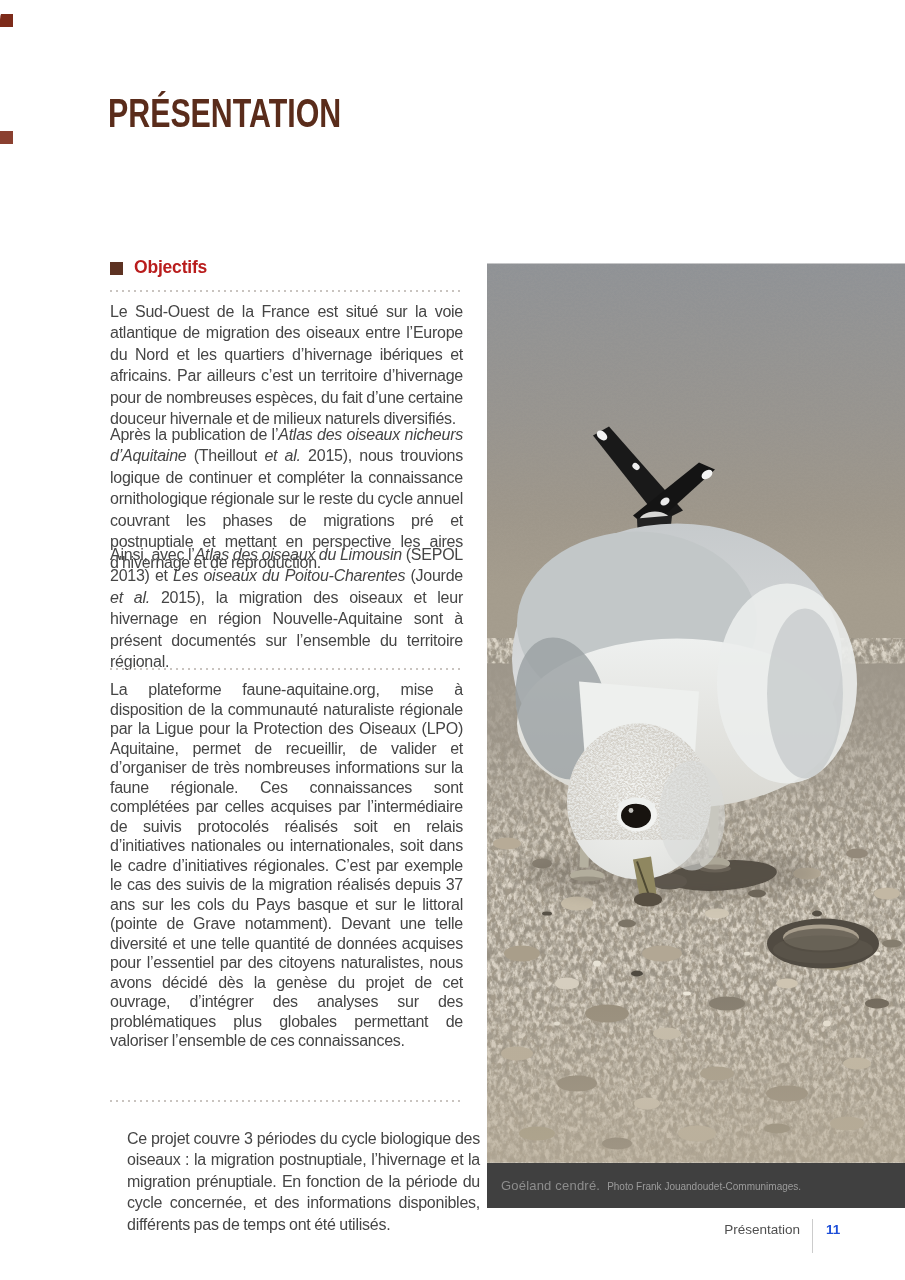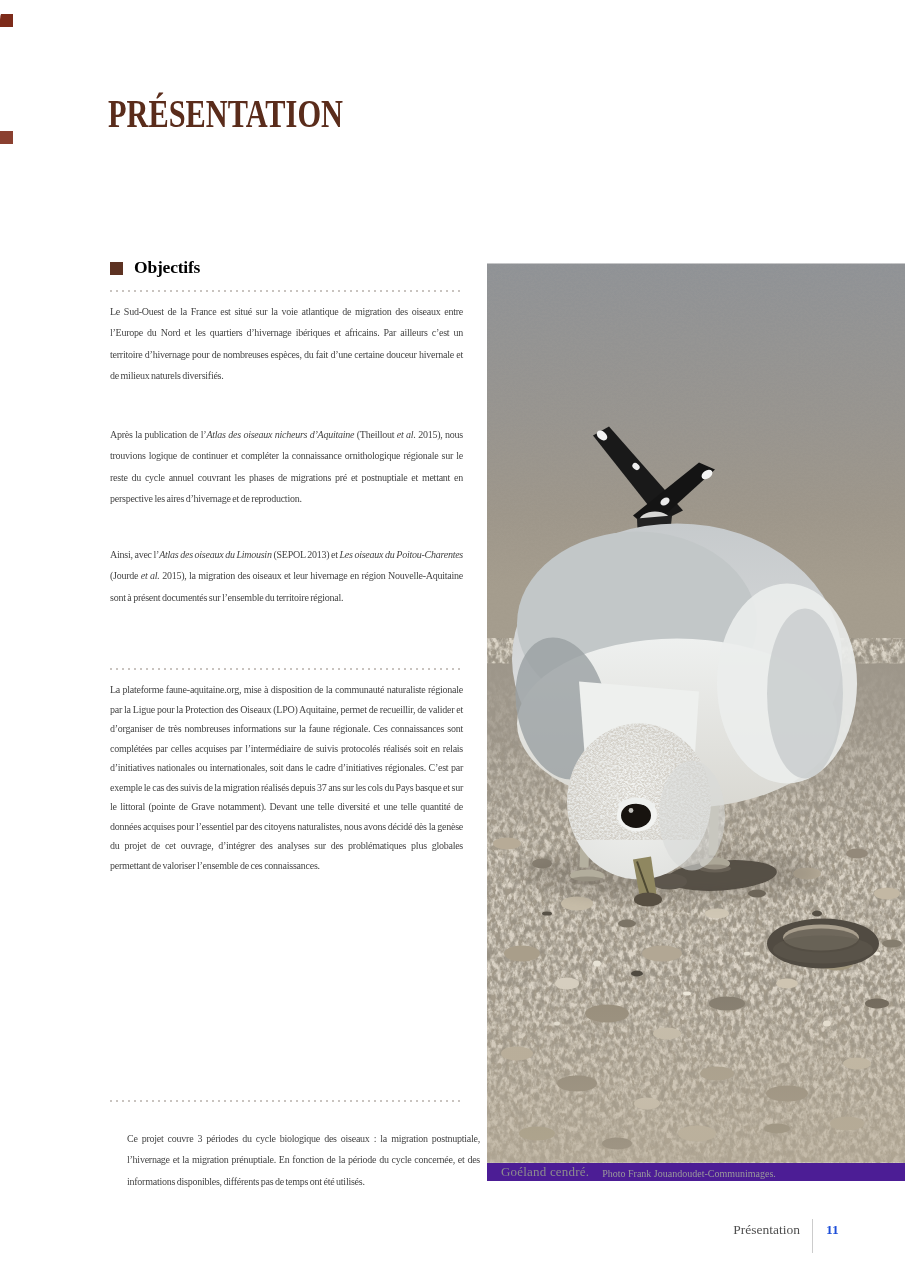--- a/index.html
+++ b/index.html
@@ -1,52 +1,52 @@
 <!DOCTYPE html>
 <html lang="fr"><head>
 <meta charset="utf-8">
 <style>
   html,body{margin:0;padding:0;background:#ffffff;}
   .page{
     position:relative;width:905px;height:1280px;margin:0 auto;
     background:#ffffff;overflow:hidden;
-    font-family:Liberation Serif, serif;
+    font-family:Liberation Sans, sans-serif;
     border-radius:20px;
   }
   
   .edge-tab{position:absolute;left:0;width:13px;height:13px;background:#7d2b1a;}
   .edge-tab.t1{top:14px;}
   .edge-tab.t2{top:131px;opacity:.9;}
 
   
   .title{
     position:absolute;left:108px;top:66px;
     font-size:41px;font-weight:bold;color:#5a2c1b;line-height:1;
     transform:scaleX(.74);transform-origin:left top;white-space:nowrap;
   }
 
   
   .lc{position:absolute;left:110px;width:353px;}
   .sec-head{display:flex;align-items:center;gap:11px;}
   .sec-head .bullet{width:13px;height:13px;background:#5d3222;flex:0 0 auto;margin-top:1px;}
-  .sec-head .htxt{font-size:17.5px;font-weight:bold;color:#000000;letter-spacing:-.2px;white-space:nowrap;}
+  .sec-head .htxt{font-size:17.5px;font-weight:bold;color:#b91c1c;letter-spacing:-.2px;white-space:nowrap;}
   .rule{height:2px;background-image:repeating-linear-gradient(to right,#c9c4c0 0 2px,transparent 2px 6px);}
   .para{
-    font-size:10px;line-height:21.4px;color:#454545;
+    font-size:16px;line-height:21.4px;color:#454545;
     text-align:justify;letter-spacing:-.25px;word-spacing:-.6px;
   }
   .para.tight{line-height:19.5px;}
   .para .i{font-style:italic;}
 
   
   .figure{position:absolute;left:487px;top:263px;width:418px;}
   .photo{display:block;width:418px;height:900px;}
   .caption{
-    width:418px;height:18px;background:#4c1d95;
-    display:flex;align-items:center;box-sizing:border-box;padding:0 0 0 14px;gap:13px;
+    width:418px;height:45px;background:#404040;
+    display:flex;align-items:center;box-sizing:border-box;padding:0 0 0 14px;gap:7px;
   }
   .cap-species{font-size:13px;color:#8d8d8d;letter-spacing:.2px;white-space:nowrap;}
   .cap-credit{font-size:10px;color:#9b9b9b;white-space:nowrap;padding-top:2px;}
 
   
   .footer-label{position:absolute;right:105px;top:1222px;font-size:13.5px;color:#4f4f4f;}
   .footer-divider{position:absolute;left:812px;top:1219px;width:1px;height:34px;background:#cccccc;}
   .footer-num{position:absolute;left:826px;top:1222px;font-size:13.5px;font-weight:bold;color:#1d4ed8;}
 </style>
 </head>

